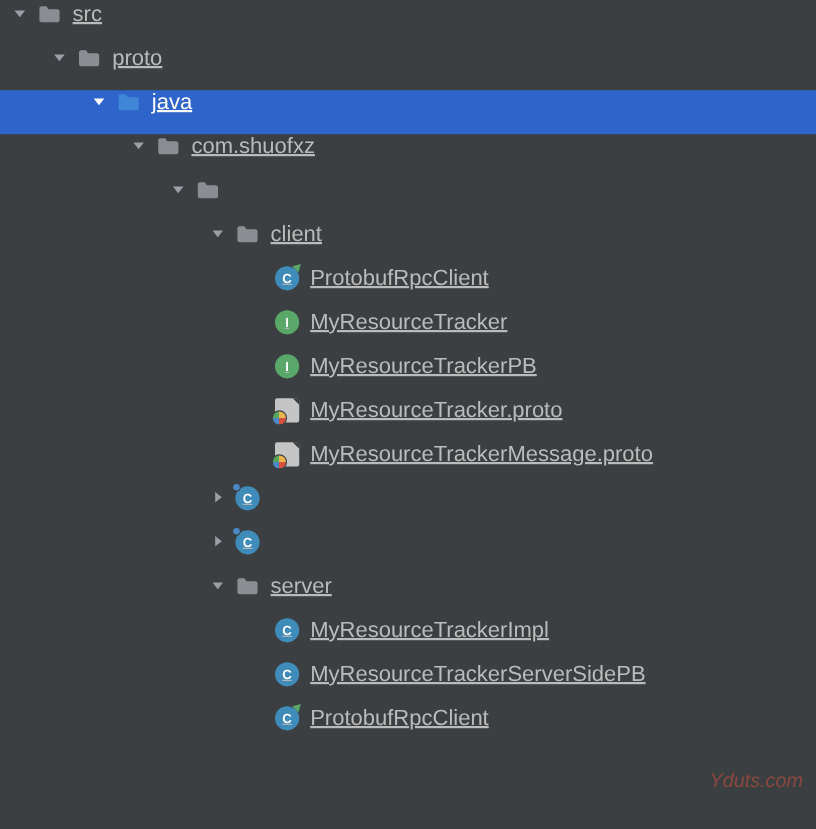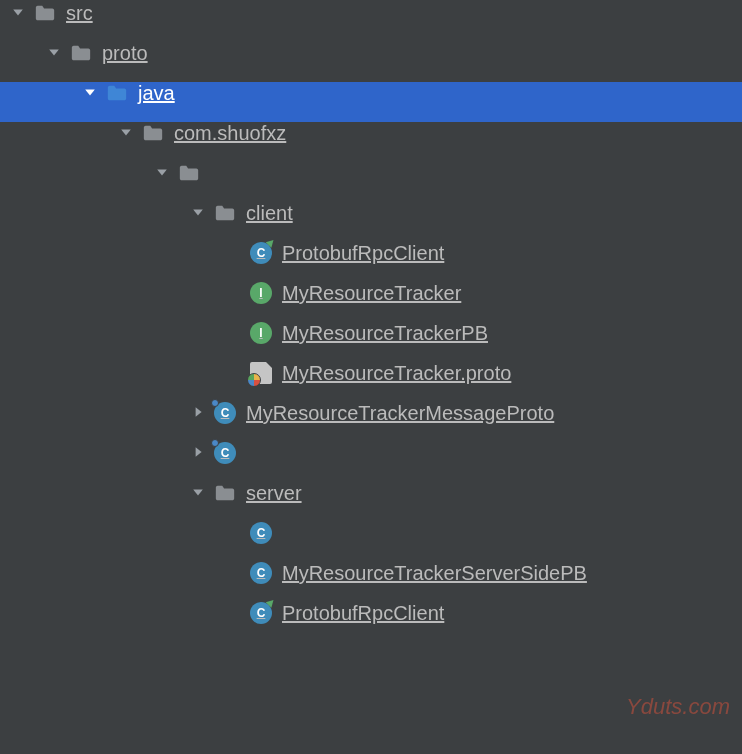--- a/index.html
+++ b/index.html
@@ -98,21 +98,21 @@
       left: -3px; bottom: -3px;
       width: 14px; height: 14px;
       border-radius: 50%;
       background: conic-gradient(#e8b44b 0 90deg, #d85040 90deg 180deg, #4a88c7 180deg 270deg, #58a55c 270deg 360deg);
       border: 1px solid #3c3f41;
     }
     .watermark {
       position: absolute;
       right: 12px;
       bottom: 34px;
-      font-size: 22px;
+      font-size: 18px;
       color: rgba(200, 80, 60, 0.55);
       font-style: italic;
       pointer-events: none;
     }
   </style>
 </head>
 <body>
 
 <div class="tree" id="tree">
     <div class="row">
@@ -227,31 +227,40 @@
       <span class="indent" style="width: 224px;"></span>
       <span class="arrow-spacer"></span>
       <span class="icon">
         <div class="proto-icon">
           <div class="proto-badge"></div>
         </div>
       </span>
       <span class="label">MyResourceTracker.proto</span>
     </div>
     <div class="row">
+      <span class="indent" style="width: 224px;"></span>
+      <span class="arrow-spacer"></span>
+      <span class="icon">
+        <div class="proto-icon">
+          <div class="proto-badge"></div>
+        </div>
+      </span>
+      <span class="label">MyResourceTrackerMessage.proto</span>
+    </div>
+    <div class="row">
       <span class="indent" style="width: 188px;"></span>
       <span class="arrow">
         <svg viewBox="0 0 10 10">
           <path d="M3 1 L8 5 L3 9 Z" fill="#9aa0a6"></path>
         </svg>
       </span>
       <span class="icon">
         <div class="circle-icon" style="background:#3f8cba">C</div>
         <div class="decor-dot-blue"></div>
       </span>
-      <span class="label">MyResourceTrackerMessageProto</span>
     </div>
     <div class="row">
       <span class="indent" style="width: 188px;"></span>
       <span class="arrow">
         <svg viewBox="0 0 10 10">
           <path d="M3 1 L8 5 L3 9 Z" fill="#9aa0a6"></path>
         </svg>
       </span>
       <span class="icon">
         <div class="circle-icon" style="background:#3f8cba">C</div>
@@ -271,20 +280,21 @@
         </svg>
       </span>
       <span class="label">server</span>
     </div>
     <div class="row">
       <span class="indent" style="width: 224px;"></span>
       <span class="arrow-spacer"></span>
       <span class="icon">
         <div class="circle-icon" style="background:#3f8cba">C</div>
       </span>
+      <span class="label">MyResourceTrackerImpl</span>
     </div>
     <div class="row">
       <span class="indent" style="width: 224px;"></span>
       <span class="arrow-spacer"></span>
       <span class="icon">
         <div class="circle-icon" style="background:#3f8cba">C</div>
       </span>
       <span class="label">MyResourceTrackerServerSidePB</span>
     </div>
     <div class="row">

